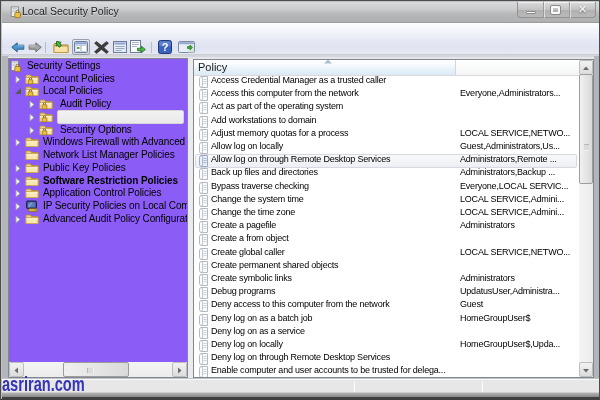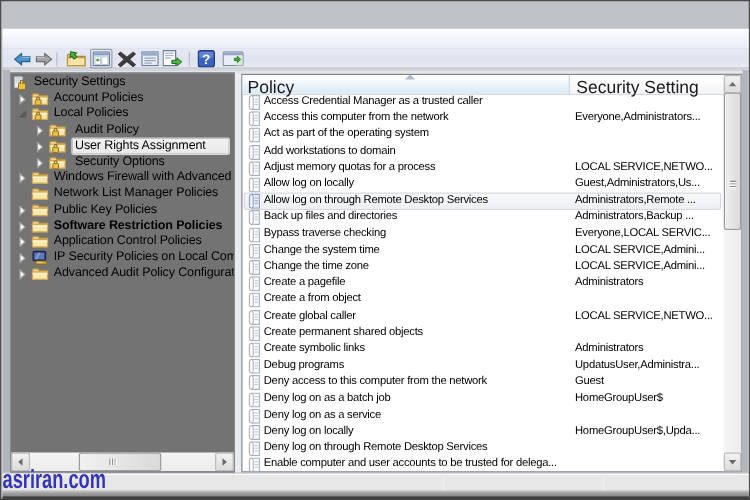--- a/index.html
+++ b/index.html
@@ -19,32 +19,32 @@
   .csep { position:absolute; top:0; width:1px; height:16px; background:#9a9a9a; box-shadow:1px 0 0 rgba(255,255,255,.5); }
   .glyph { position:absolute; color:#fafafa; text-shadow:0 1px 2px #777; font-family:"Liberation Sans",sans-serif; }
   #menubar { position:absolute; left:1px; top:22px; width:597px; height:16px;
     background:linear-gradient(#fcfdfe,#e9ecf6); font-size:11px; color:#111; }
   .mitem { position:absolute; top:1px;margin-top:36px; }
   #toolbar { position:absolute; left:1px; top:38px; width:597px; height:16px;
     background:linear-gradient(#e7eaf5,#dfe3f0 55%,#e6e9f2); border-bottom:1px solid #cbced6; }
   .tsep { position:absolute; top:3px; width:1px; height:11px; background:#b9bdc7; }
   #inner { position:absolute; left:1px; top:56px; width:597px; height:321px; background:#e9ebee; }
   #tree { position:absolute; left:6px; top:1px; width:180px; height:320px;
-    background:#737373; border:1px solid #828790; overflow:hidden; }
+    background:#8b5cf6; border:1px solid #828790; overflow:hidden; }
   #treec { position:absolute; left:0; top:0; width:179px; height:317px; overflow:hidden; }
   .trow { position:absolute; height:13px; font-size:10px; letter-spacing:-0.1px; color:#000; white-space:nowrap; }
   #list { position:absolute; left:191px; top:2px; width:401px; height:319px;
     background:#ffffff; border:1px solid #828790; overflow:hidden; }
   #listc { position:absolute; left:0; top:15px; width:384px; height:302px; overflow:hidden; }
   #hdr { position:absolute; left:0; top:0; width:399px; height:16px;
     background:linear-gradient(#ffffff,#f4f5f7); border-bottom:1px solid #d8dadd; }
   #hdrPolicy { position:absolute; left:0; top:0; width:262px; height:15px;
     background:linear-gradient(#fcfdfe 20%,#e8f2fa 60%,#dceaf6); border-right:1px solid #c9d9e8; }
   #hdrSec { position:absolute; left:262px; top:0; width:124px; height:15px; border-right:1px solid #e2e3e6; }
-  .htext { position:absolute; top:1px; font-size:14px; color:#1a1a1a; }
+  .htext { position:absolute; top:1px; font-size:11px; color:#1a1a1a; }
   .lrow { position:absolute; left:0; width:383px; font-size:9px; letter-spacing:-0.2px; color:#000; white-space:nowrap; }
   .pol { position:absolute; left:17px; top:0; }
   .val { position:absolute; left:266px; top:0; }
   .licon { position:absolute; }
   #sel { position:absolute; left:1px; width:382px; height:14px;
     background:linear-gradient(#f8f9fb,#edeff3); border:1px solid #d5dae2; border-radius:2px; }
   .sb { position:absolute; }
   .sbbtn { position:absolute; background:linear-gradient(#f2f2f2,#dcdcdc); border:1px solid #bdbdbd; border-radius:2px; }
   .sbthumb { position:absolute; background:linear-gradient(90deg,#f0f0f0,#dadada); border:1px solid #9d9d9d; border-radius:2px; }
   #status { position:absolute; left:1px; top:378px; width:597px; height:14px;
@@ -52,20 +52,38 @@
   .ssep { position:absolute; top:1px; width:1px; height:12px; background:#c8c8c8; border-right:1px solid #fbfbfb; }
   #watermark { position:absolute; left:1px; top:371px; font-size:21px; font-weight:bold;
     color:#3434bb; z-index:10; transform:scaleX(0.695); transform-origin:0 0; }
   #botframe { position:absolute; left:1px; top:391px; width:597px; height:5px;
     background:linear-gradient(#b2b2b2,#888888); border-top:1px solid #cfcfcf; }
   #botedge { position:absolute; left:1px; top:396px; width:597px; height:3px; background:#3f3f3f; }
 </style>
 </head>
 <body>
 <div id="win">
+  <div id="titlebar">
+    <svg style="position:absolute;left:8px;top:4px" width="12" height="13" viewBox="0 0 15 15">
+<rect x="1.5" y="0.5" width="9" height="12" fill="#eceef1" stroke="#767d87" stroke-width="1"></rect>
+<rect x="3" y="2" width="6" height="1" fill="#b9c0c9"></rect>
+<rect x="3" y="4" width="6" height="1" fill="#b9c0c9"></rect>
+<rect x="3" y="6" width="4" height="1" fill="#b9c0c9"></rect>
+<rect x="6" y="7.5" width="7" height="6.5" rx="1" fill="#eebf45" stroke="#8a6a14" stroke-width="0.9"></rect>
+<path d="M7.8 7.5 L7.8 6.4 Q7.8 4.7 9.5 4.7 Q11.2 4.7 11.2 6.4 L11.2 7.5" fill="none" stroke="#8a6a14" stroke-width="1.2"></path>
+</svg>
+    <div id="titletext">Local Security Policy</div>
+    <div id="capgroup">
+      <div class="csep" style="left:25px;"></div>
+      <div class="csep" style="left:51px;"></div>
+      <div style="position:absolute;left:8px;top:9px;width:10px;height:3px;background:#fafafa;border:1px solid #8a8a8a;border-radius:1px;"></div>
+      <div style="position:absolute;left:33px;top:4px;width:9px;height:8px;border:2px solid #fafafa;outline:1px solid #8a8a8a;border-radius:1px;"></div>
+      <span class="glyph" style="left:60px;top:1px;font-size:11px;">✕</span>
+    </div>
+  </div>
   <div id="menubar">
     <span class="mitem" style="left:13px;">File</span>
     <span class="mitem" style="left:39px;">Action</span>
     <span class="mitem" style="left:76px;">Allow</span>
     <span class="mitem" style="left:108px;">View</span>
   </div>
   <div id="toolbar">
 <svg style="position:absolute;left:9px;top:3px" width="14" height="11" viewBox="0 0 14 11">
 <path d="M6.2 0.8 L6.2 3.2 L12.8 3.2 L12.8 7.2 L6.2 7.2 L6.2 9.8 L0.8 5.3 Z" fill="#4e95cd" stroke="#2a5e8c" stroke-width="1"></path>
 <path d="M6.2 3.2 L12.8 3.2 L12.8 4.4 L6.2 4.4 Z" fill="#85bce4" opacity="0.9"></path>
@@ -171,21 +189,20 @@
 <svg style="position:absolute;left:20px;top:53.9px" width="6" height="9" viewBox="0 0 6 9">
             <path d="M1 1 L5 4.5 L1 8 Z" fill="#ffffff" stroke="#a0a0a0" stroke-width="1"></path>
           </svg>
 <svg style="position:absolute;left:30px;top:51.9px" width="14" height="12" viewBox="0 0 14 12">
 <path d="M1 2.5 L1 10.5 L13 10.5 L13 3.5 L6.5 3.5 L5.5 2 L1.5 2 Z" fill="#efd393" stroke="#b69040" stroke-width="1"></path>
 <path d="M1 4.5 L13 4.5 L13 10.5 L1 10.5 Z" fill="#f7e7b0" stroke="#cfa953" stroke-width="1"></path>
 <path d="M1 5.5 L13 5.5 L13 6.3 L1 6.3 Z" fill="#fdf5d5"></path>
 <rect x="3.2" y="6.8" width="4.6" height="4.2" rx="0.6" fill="#edbf45" stroke="#96721c" stroke-width="0.8"></rect>
 <path d="M4.4 6.8 L4.4 6 Q4.4 4.6 5.5 4.6 Q6.6 4.6 6.6 6 L6.6 6.8" fill="none" stroke="#96721c" stroke-width="1"></path>
 </svg>
-<div class="trow" style="left:51px;top:51.9px;">User Rights Assignment</div>
 <svg style="position:absolute;left:20px;top:66.6px" width="6" height="9" viewBox="0 0 6 9">
             <path d="M1 1 L5 4.5 L1 8 Z" fill="#ffffff" stroke="#a0a0a0" stroke-width="1"></path>
           </svg>
 <svg style="position:absolute;left:30px;top:64.6px" width="14" height="12" viewBox="0 0 14 12">
 <path d="M1 2.5 L1 10.5 L13 10.5 L13 3.5 L6.5 3.5 L5.5 2 L1.5 2 Z" fill="#efd393" stroke="#b69040" stroke-width="1"></path>
 <path d="M1 4.5 L13 4.5 L13 10.5 L1 10.5 Z" fill="#f7e7b0" stroke="#cfa953" stroke-width="1"></path>
 <path d="M1 5.5 L13 5.5 L13 6.3 L1 6.3 Z" fill="#fdf5d5"></path>
 <rect x="3.2" y="6.8" width="4.6" height="4.2" rx="0.6" fill="#edbf45" stroke="#96721c" stroke-width="0.8"></rect>
 <path d="M4.4 6.8 L4.4 6 Q4.4 4.6 5.5 4.6 Q6.6 4.6 6.6 6 L6.6 6.8" fill="none" stroke="#96721c" stroke-width="1"></path>
 </svg>
@@ -273,23 +290,20 @@
             <path d="M5 3.5 L8.5 6.5 L5 9.5 Z" fill="#6a6a6a"></path>
           </svg></div>
     </div>
     <div id="list">
       <div id="hdr">
         <div id="hdrPolicy">
             <span class="htext" style="left:4px;">Policy</span>
 <svg style="position:absolute;left:128px;top:-1px" width="12" height="5" viewBox="0 0 12 5">
               <path d="M6 0.5 L10 4.5 L2 4.5 Z" fill="#b0bcc8"></path>
             </svg>
-          </div>
-        <div id="hdrSec">
-            <span class="htext" style="left:5px;">Security Setting</span>
           </div>
       </div>
       <div id="listc">
 <svg class="licon" style="left:4px;top:1px" width="11" height="12" viewBox="0 0 11 12">
 <path d="M3.2 0.5 L9.5 0.5 L9.5 11.5 L3.2 11.5 Q1.5 11.2 1.5 9.6 L1.5 2.4 Q1.5 0.8 3.2 0.5 Z" fill="#fafbfc" stroke="#abb1ba" stroke-width="0.9"></path>
 <path d="M3.2 0.5 Q4.6 0.9 4.6 2.4 L4.6 9.6 Q4.6 11.1 3.2 11.5" fill="none" stroke="#abb1ba" stroke-width="0.8"></path>
 <rect x="5.6" y="3" width="3" height="0.9" fill="#c6ccd4"></rect>
 <rect x="5.6" y="5.1" width="3" height="0.9" fill="#c6ccd4"></rect>
 <rect x="5.6" y="7.2" width="3" height="0.9" fill="#c6ccd4"></rect>
 </svg>

